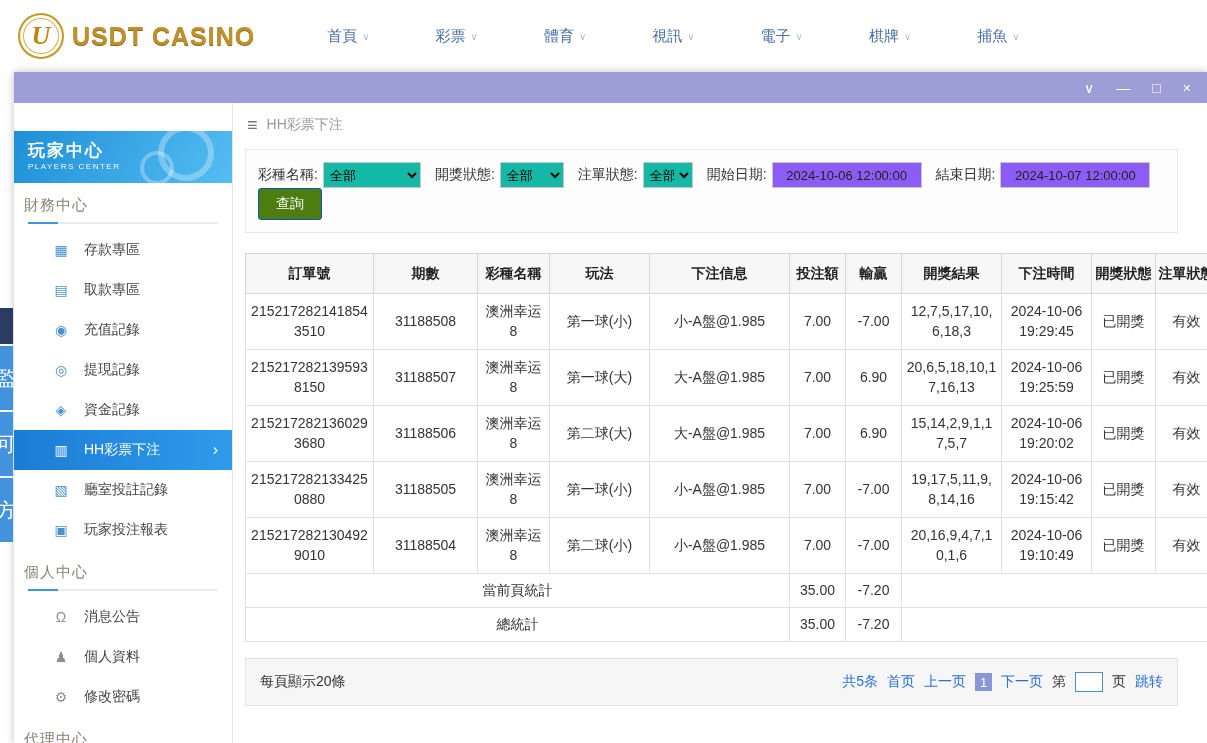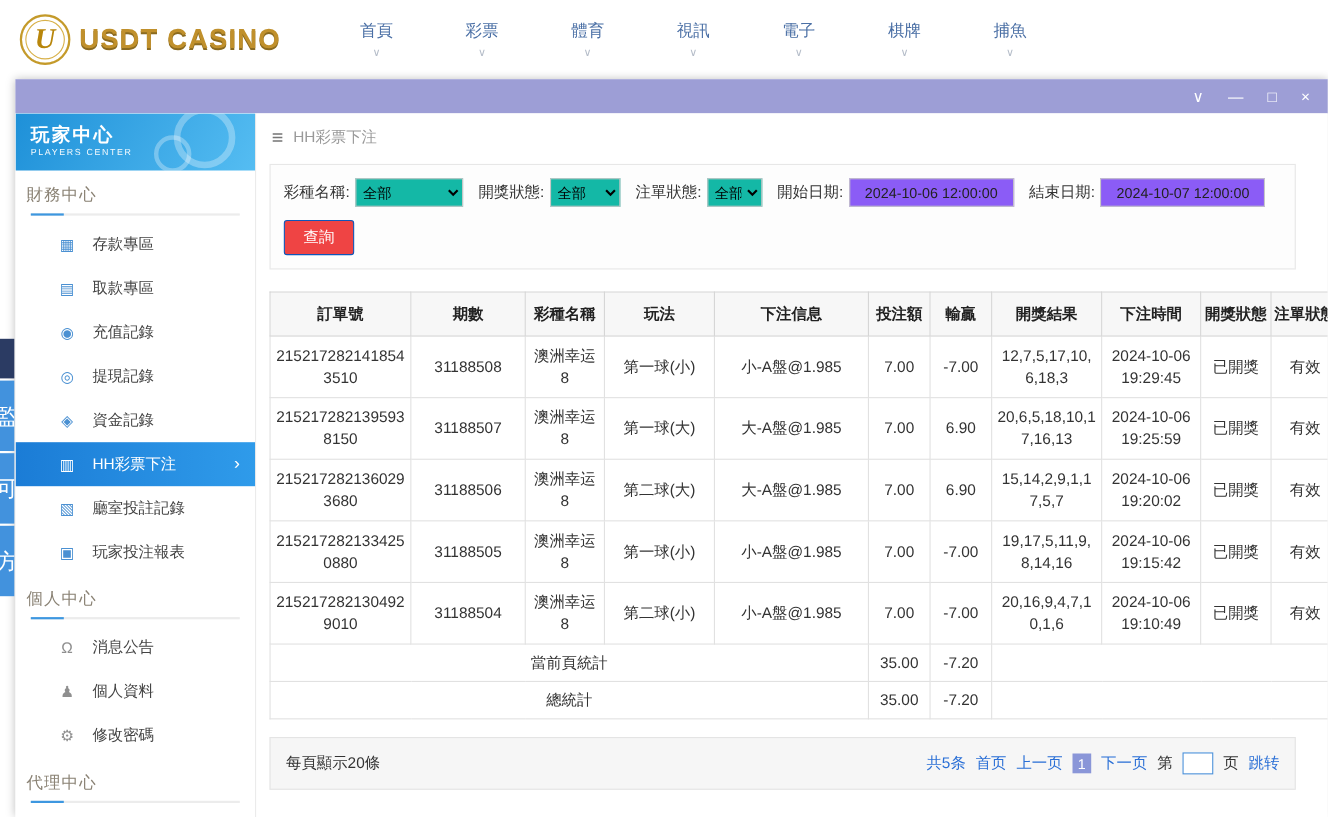--- a/index.html
+++ b/index.html
@@ -8,42 +8,42 @@
 
   
   .topbar { height:72px; background:#fff; display:flex; align-items:center; padding-left:18px; }
   .logo { display:flex; align-items:center; gap:8px; }
   .logo-badge { width:46px; height:46px; border-radius:50%; border:2px solid #c49a2a;
     box-shadow:inset 0 0 0 3px #fff, inset 0 0 0 4px #d8b14a; display:flex; align-items:center; justify-content:center;
     color:#b8860b; font-family:"Liberation Serif","DejaVu Serif",serif; font-weight:bold; font-size:26px; font-style:italic; }
   .logo-text { font-size:25px; font-weight:800; letter-spacing:1px; color:#c0902c;
     text-shadow:0 1px 0 #8a6a1f; }
   .nav { display:flex; margin-left:72px; gap:66px; }
-  .nav-item { display:flex; align-items:center; gap:5px; color:#4a6fa5; font-size:15px; cursor:pointer;flex-direction:column; }
+  .nav-item { display:flex; align-items:center; gap:5px; color:#4a6fa5; font-size:15px; cursor:pointer; }
   .nav-item .chev { color:#b4bcc8; font-size:10px; }
 
   
   .float-col { position:absolute; left:0; top:308px; width:13px; z-index:5; }
   .float-box { width:13px; overflow:hidden; display:flex; align-items:center; justify-content:center;
     color:#fff; font-size:20px; margin-bottom:2px; }
   .float-box.dark { background:#2b3b63; height:36px; }
   .float-box.blue { background:#4292dd; height:64px; }
 
   
   .window { position:absolute; left:14px; top:72px; width:1193px; height:671px;
     background:#fff; box-shadow:0 0 8px rgba(0,0,0,.25); display:flex; flex-direction:column; }
   .titlebar { height:31px; background:#9d9ed6; display:flex; align-items:center; justify-content:flex-end;
     gap:22px; padding-right:16px; flex:0 0 31px; }
   .titlebar .wc { color:#fff; font-size:14px; line-height:1; cursor:pointer; }
   .win-body { flex:1; display:flex; overflow:hidden; }
 
   
   .sidebar { width:219px; flex:0 0 219px; border-right:1px solid #e6e6e6; background:#fff; overflow:hidden; }
   .sb-header { height:52px; background:linear-gradient(120deg,#1e90d8,#55bdf2); color:#fff;
-    padding:8px 0 0 14px; position:relative; overflow:hidden; }
+    padding:8px 0 0 14px; position:relative; overflow:hidden;margin-top:28px; }
   .sb-header::before, .sb-header::after { content:""; position:absolute; border-radius:50%;
     border:6px solid rgba(255,255,255,.30); }
   .sb-header::before { width:44px; height:44px; right:18px; top:-6px; }
   .sb-header::after { width:26px; height:26px; right:58px; top:20px; border-width:4px; }
   .sb-title { font-size:17px; font-weight:bold; letter-spacing:2px; }
   .sb-sub { font-size:8px; letter-spacing:1.5px; opacity:.95; }
   .section-title { color:#8a8274; font-size:15px; padding:13px 16px 0 10px; letter-spacing:1px; }
   .section-line { height:2px; background:#ececec; margin:7px 14px 6px 14px; position:relative; }
   .section-line::before { content:""; position:absolute; left:0; top:0; width:30px; height:2px; background:#3d97e0; }
   .menu-item { height:40px; display:flex; align-items:center; padding-left:38px; cursor:pointer;
@@ -63,21 +63,21 @@
 
   .filter-box { border:1px solid #e7e7e7; background:#fdfdfd; padding:12px 12px 12px 12px; }
   .filter-row { display:flex; align-items:center; flex-wrap:nowrap; }
   .f-label { font-size:14px; color:#333; margin-right:5px; white-space:nowrap; }
   .f-group { display:flex; align-items:center; margin-right:14px; }
   select { height:26px; border:1px solid #c7c7c7; background:#14b8a6; font-size:13px;
     font-family:inherit; padding:0 2px; }
   .sel-lottery { width:98px; } .sel-draw { width:64px; } .sel-order { width:50px; }
   .date-input { height:26px; width:150px; border:1px solid #c7c7c7; background:#8b5cf6;
     font-size:13px; font-family:inherit; text-align:center; color:#222; }
-  .search-btn { margin-top:12px; background:#ef4444; color:#fff; border:1px solid #0f56b8;
+  .search-btn { background:#4d7c0f; color:#fff; border:1px solid #0f56b8;
     font-size:14px; padding:6px 17px; border-radius:3px; cursor:pointer; font-family:Liberation Sans, sans-serif; }
 
   .table-wrap { margin-top:20px; }
   table.data-table { width:100%; border-collapse:collapse; table-layout:fixed; text-align:center; }
   .data-table th { background:#f7f7f7; border:1px solid #d6d6d6; height:40px; font-size:14px;
     font-weight:bold; color:#222; padding:0 2px; overflow:hidden; }
   .data-table td { border:1px solid #e1e1e1; font-size:14px; color:#333; padding:6px 4px;
     word-break:break-all; line-height:1.4; }
   .data-table tbody td { height:56px; }
   .data-table .sumrow td { height:34px; padding:4px; }

